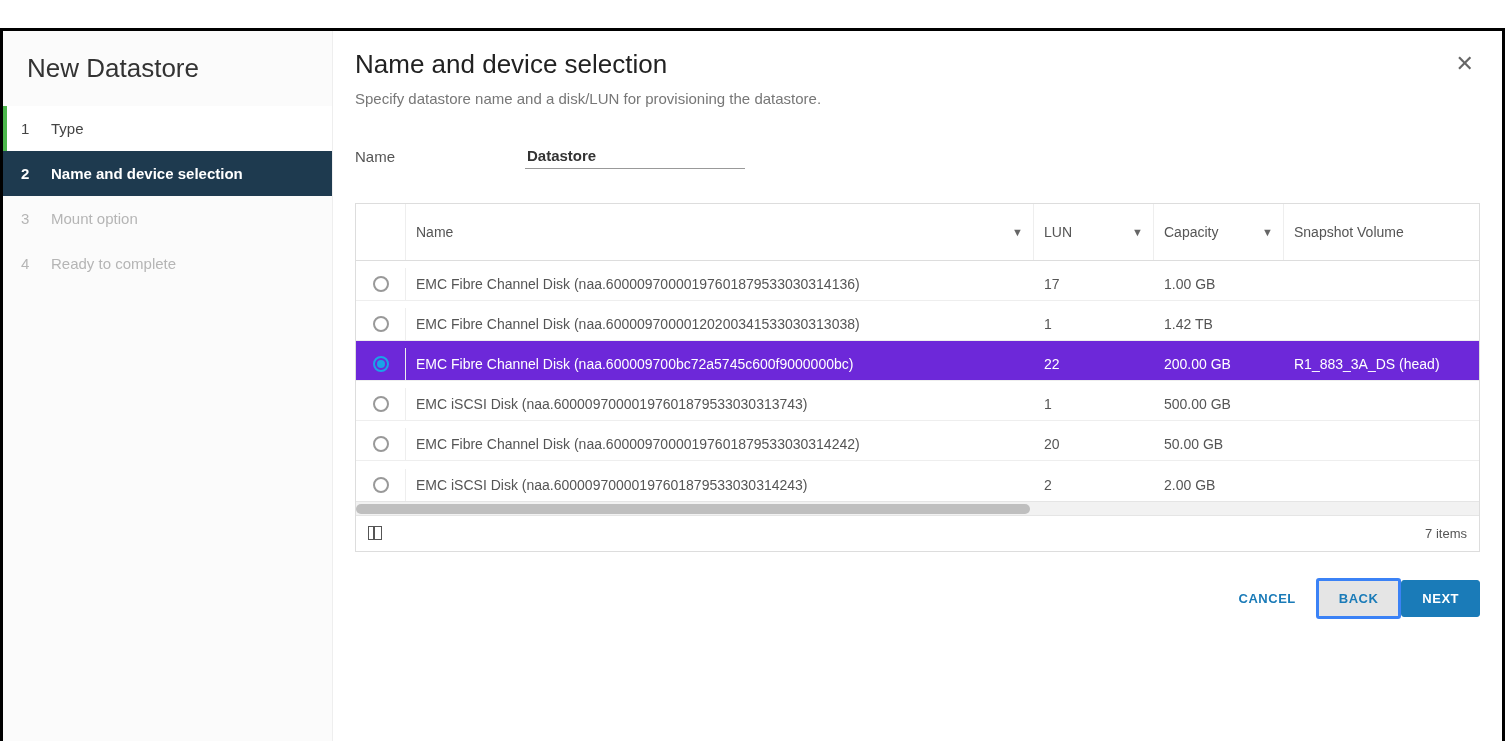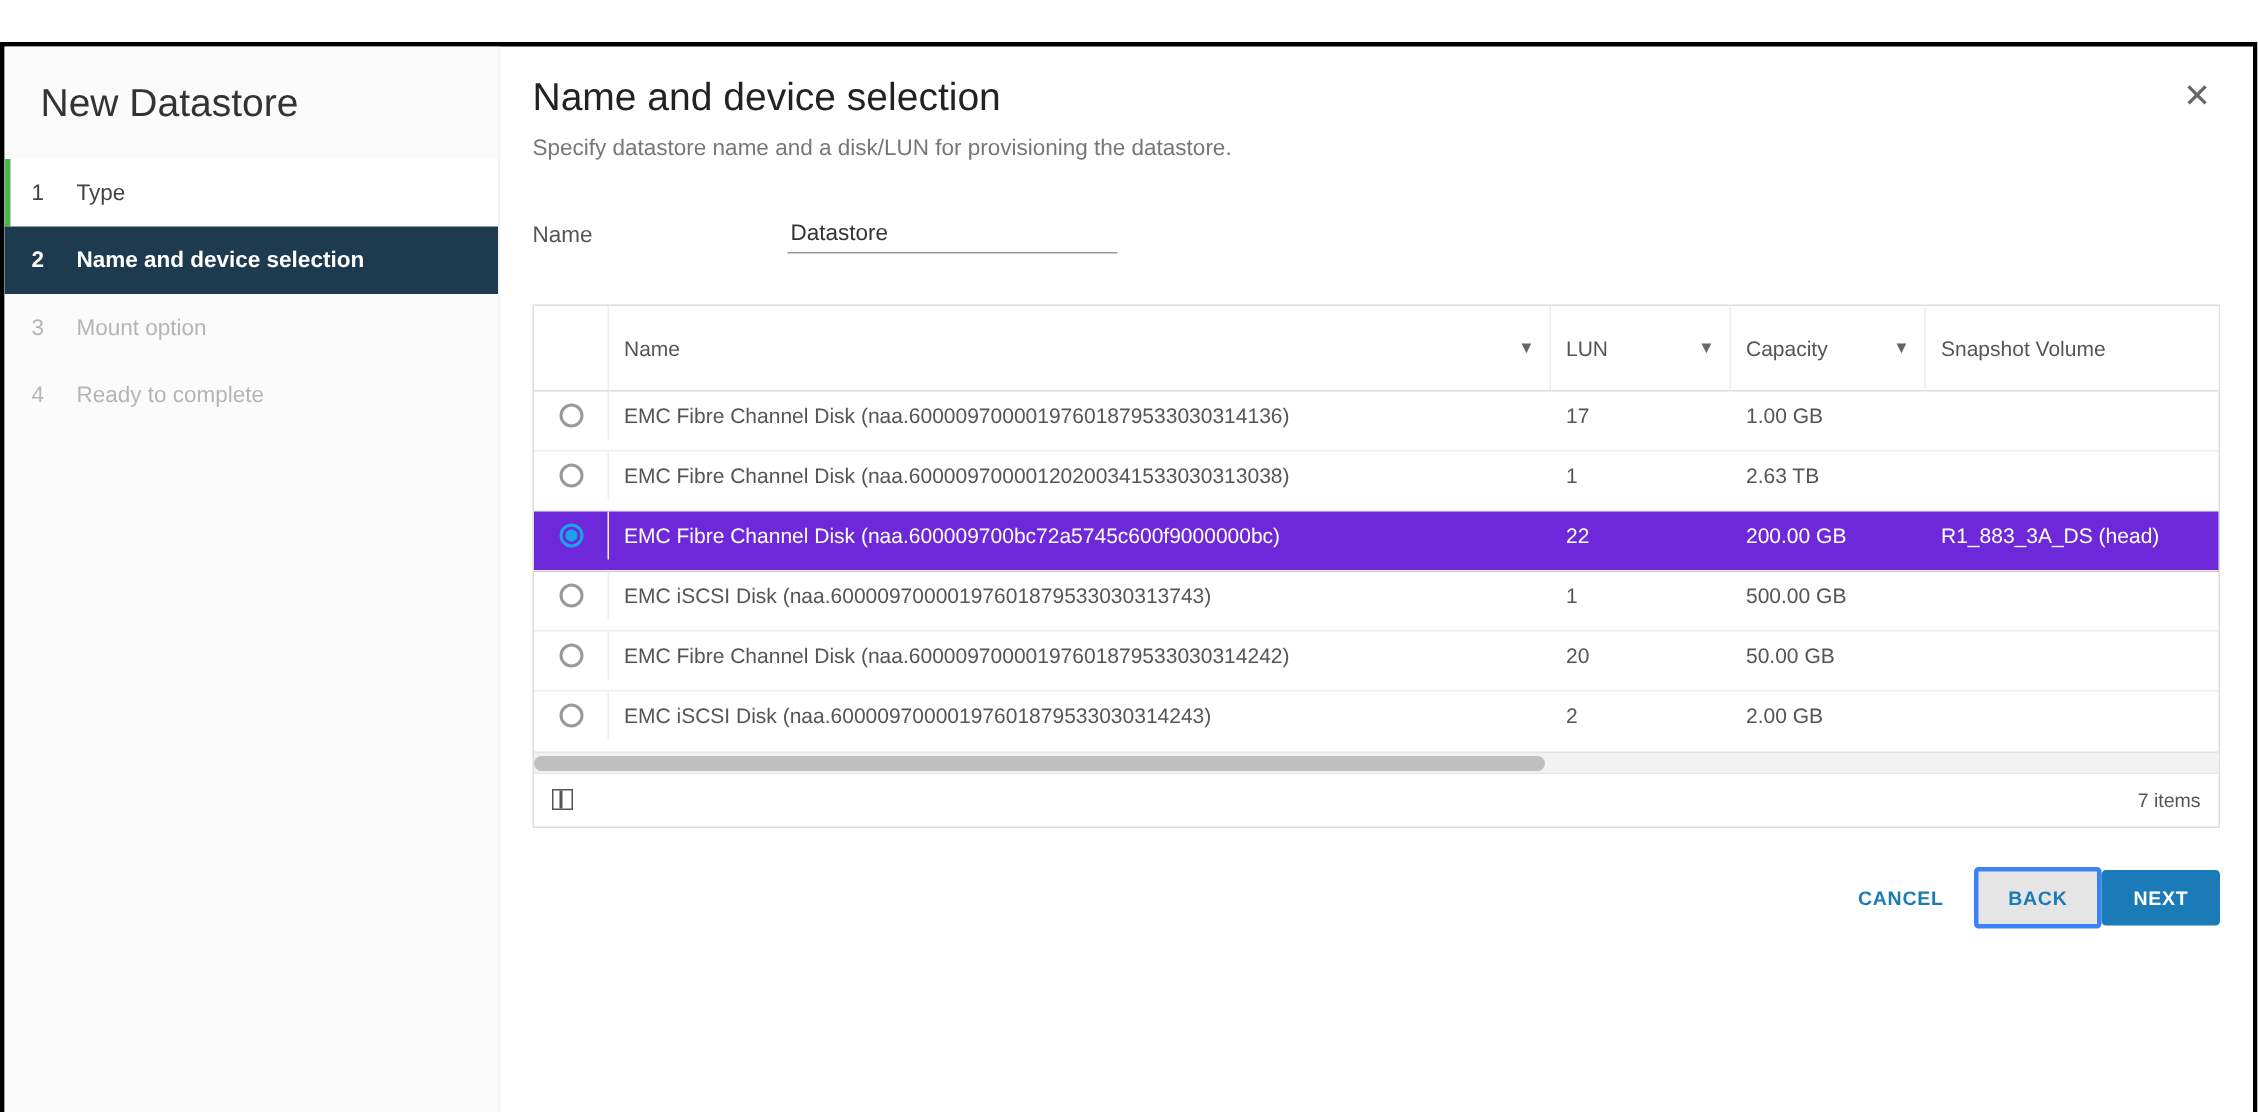--- a/index.html
+++ b/index.html
@@ -110,20 +110,21 @@
   font-size: 15px;
 }
 .name-row .input {
   border: none;
   border-bottom: 1px solid #999;
   font-size: 15px;
   padding: 4px 2px;
   width: 220px;
   outline: none;
   color: #333;
+  font-weight: bold;
 }
 .table-wrap {
   margin-top: 34px;
   border: 1px solid #ddd;
   display: flex;
   flex-direction: column;
 }
 .thead {
   display: flex;
   border-bottom: 1px solid #ddd;
@@ -144,21 +145,21 @@
   font-size: 11px;
   margin-left: 8px;
 }
 .col-radio { width: 50px; border-right: 1px solid #eee; }
 .col-name { flex: 1; }
 .col-lun { width: 120px; }
 .col-capacity { width: 130px; }
 .col-snap { width: 195px; }
 .tbody .row {
   display: flex;
-  align-items: flex-start;
+  align-items: flex-end;
   border-bottom: 1px solid #eee;
   font-size: 14px;
   color: #555;
   height: 40px;
 }
 .tbody .row:last-child { border-bottom: none; }
 .row .cell { padding: 8px 10px; }
 .row .cell.col-radio { display:flex; align-items:center; justify-content:center; border-right: 1px solid #eee; }
 .row.selected {
   background: #6d28d9;
@@ -315,21 +316,21 @@
               <div class="cell col-lun">17</div>
               <div class="cell col-capacity">1.00 GB</div>
               <div class="cell col-snap"></div>
             </div>
             <div class="row">
               <div class="cell col-radio">
                 <span class="radio"></span>
               </div>
               <div class="cell col-name">EMC Fibre Channel Disk (naa.6000097000012020034153303031​3038)</div>
               <div class="cell col-lun">1</div>
-              <div class="cell col-capacity">2.63 TB</div>
+              <div class="cell col-capacity">1.42 TB</div>
               <div class="cell col-snap"></div>
             </div>
             <div class="row selected">
               <div class="cell col-radio">
                 <span class="radio"></span>
               </div>
               <div class="cell col-name">EMC Fibre Channel Disk (naa.600009700bc72a5745c600f90000​00bc)</div>
               <div class="cell col-lun">22</div>
               <div class="cell col-capacity">200.00 GB</div>
               <div class="cell col-snap">R1_883_3A_DS (head)</div>

